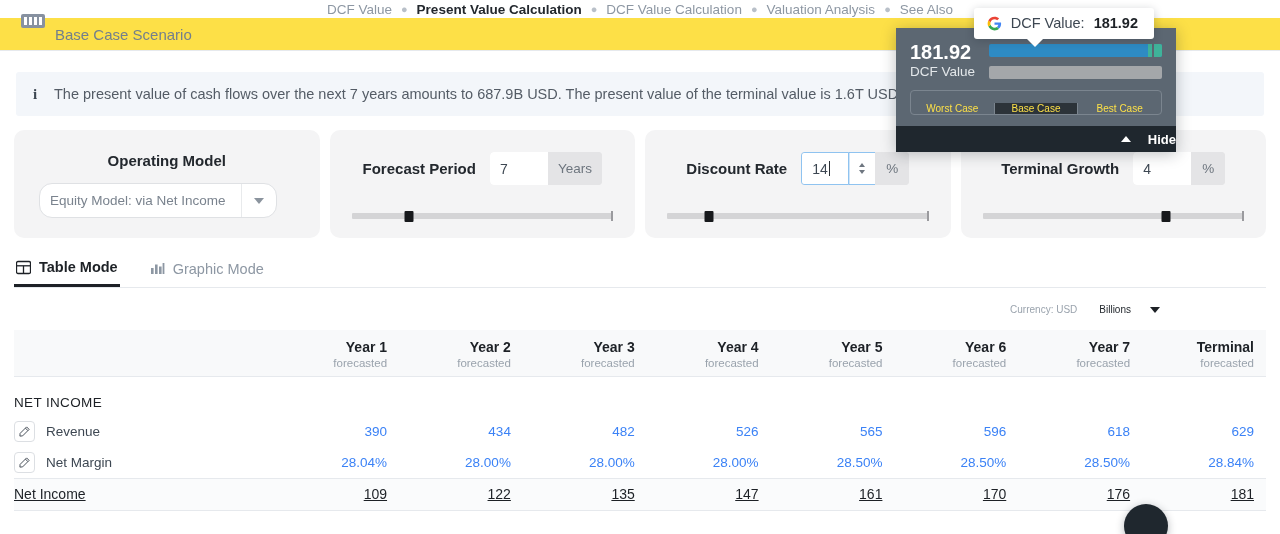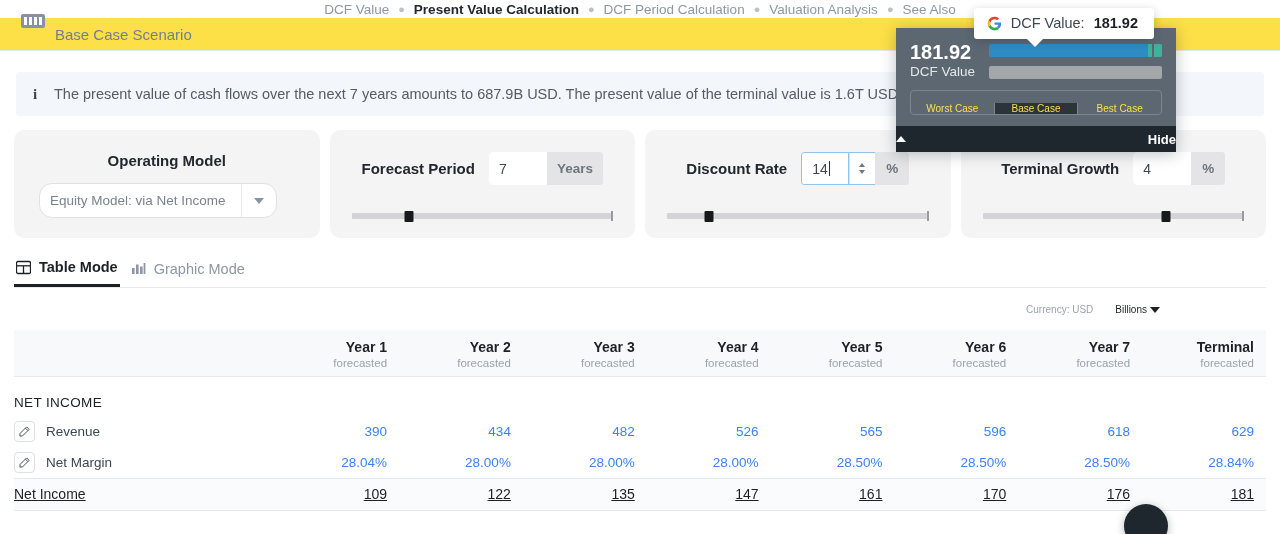--- a/index.html
+++ b/index.html
@@ -141,21 +141,20 @@
     border-top: 1px solid #8fc3f0; border-bottom: 1px solid #8fc3f0;
   }
   .spin-up, .spin-dn { width:0; height:0; border-left:3px solid transparent; border-right:3px solid transparent; }
   .spin-up { border-bottom: 4px solid #6e7680; }
   .spin-dn { border-top: 4px solid #6e7680; }
   .num-suffix {
     min-width: 34px; padding: 0 10px;
     display: flex; align-items: center; justify-content: center;
     font-size: 13.5px; color: #6d757e;
     background: #e4e4e6;
-    font-weight: bold;
   }
   
   .slider {
     position: absolute; bottom: 18px; left: 22px; right: 22px;
     height: 8px;
   }
   .slider-track {
     position: absolute; left: 0; right: 0; top: 1px;
     height: 6px; background: #d4d4d6; border-radius: 1px;
   }
@@ -168,21 +167,21 @@
     width: 9px; height: 11px;
     background: #17191c; border-radius: 1px;
     transform: translateX(-50%);
   }
 
   
   .tabs {
     position: absolute; left: 14px; top: 250px;
     width: 1252px; height: 38px;
     border-bottom: 1px solid #e6e9ed;
-    display: flex; align-items: flex-start; gap: 9px;
+    display: flex; align-items: flex-start; gap: 28px;
   }
   .tab {
     height: 37px;
     display: flex; align-items: center; gap: 8px;
     font-size: 14.5px; color: #8d97a3;
     padding: 0 2px;
   }
   .tab.active {
     color: #1d2126; font-weight: bold;
     border-bottom: 3px solid #1d2126;
@@ -191,21 +190,21 @@
 
   
   .currency-row {
     position: absolute; right: 16px; top: 304px;
     display: flex; align-items: center; gap: 22px;
     font-size: 10px;
     margin-left: 7px;
   }
   .currency-label { color: #9aa3ad; }
   .units-select {
-    display: flex; align-items: center; gap: 3px;
+    display: flex; align-items: center; gap: 19px;
     color: #23282e;
   }
 
   
   .table-wrap {
     position: absolute; left: 14px; top: 330px;
     width: 1252px; height: 204px;
     overflow: hidden;
   }
   table { width: 1252px; border-collapse: collapse; table-layout: fixed; }
@@ -275,21 +274,21 @@
     flex: 1; display: flex; align-items: center; justify-content: center;
     font-size: 10px; color: #fde047;
     border-right: 1px solid #7b858f;
     margin-top: 12px;
   }
   .seg-btn:last-child { border-right: none; }
   .seg-btn.selected { background: #2c3339; }
   .dcf-hide {
     position: absolute; left: 0; right: 0; bottom: 0; height: 26px;
     background: #1f272e;
-    display: flex; align-items: center; justify-content: space-between; gap: 17px;
+    display: flex; align-items: center; justify-content: flex-end; gap: 17px;
     font-size: 13px; font-weight: bold; color: #ffffff;
   }
   .caret-up {
     width:0;height:0;border-left:5px solid transparent;border-right:5px solid transparent;
     border-bottom: 6px solid #ffffff;
   }
   
   .dcf-tooltip {
     position: absolute; right: 22px; top: -20px;
     background: #ffffff;
@@ -321,21 +320,21 @@
 </head>
 <body>
 
 <div id="root">
 
   <div class="topnav">
     <span class="crumb">DCF Value</span>
     <span class="sep">●</span>
     <span class="crumb active">Present Value Calculation</span>
     <span class="sep">●</span>
-    <span class="crumb">DCF Period Calculation</span>
+    <span class="crumb">DCF Value Calculation</span>
     <span class="sep">●</span>
     <span class="crumb">Valuation Analysis</span>
     <span class="sep">●</span>
     <span class="crumb">See Also</span>
   </div>
 
   <div class="scenario-bar">
     <span class="scenario-icon">
       <svg width="26" height="16" viewBox="0 0 26 16">
         <rect x="1" y="1" width="24" height="14" rx="2" fill="#8791a0"></rect>

